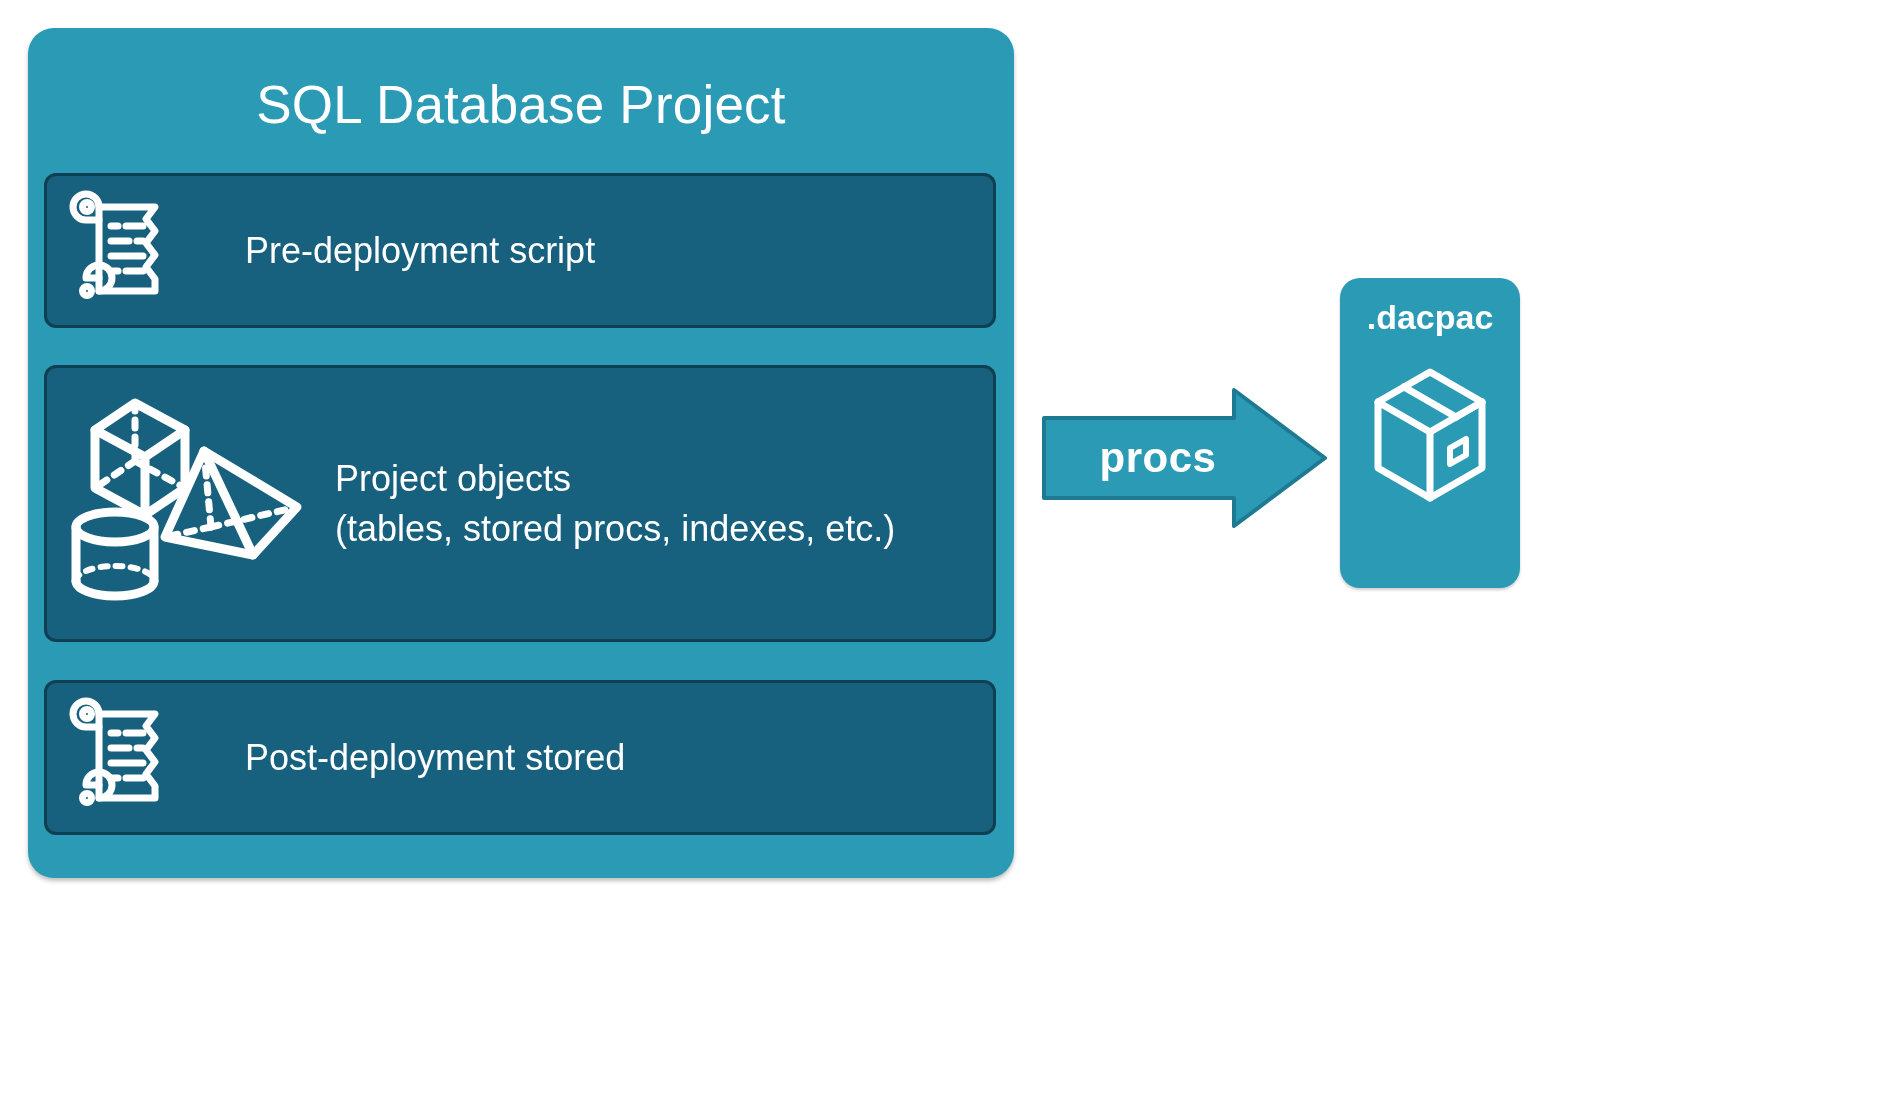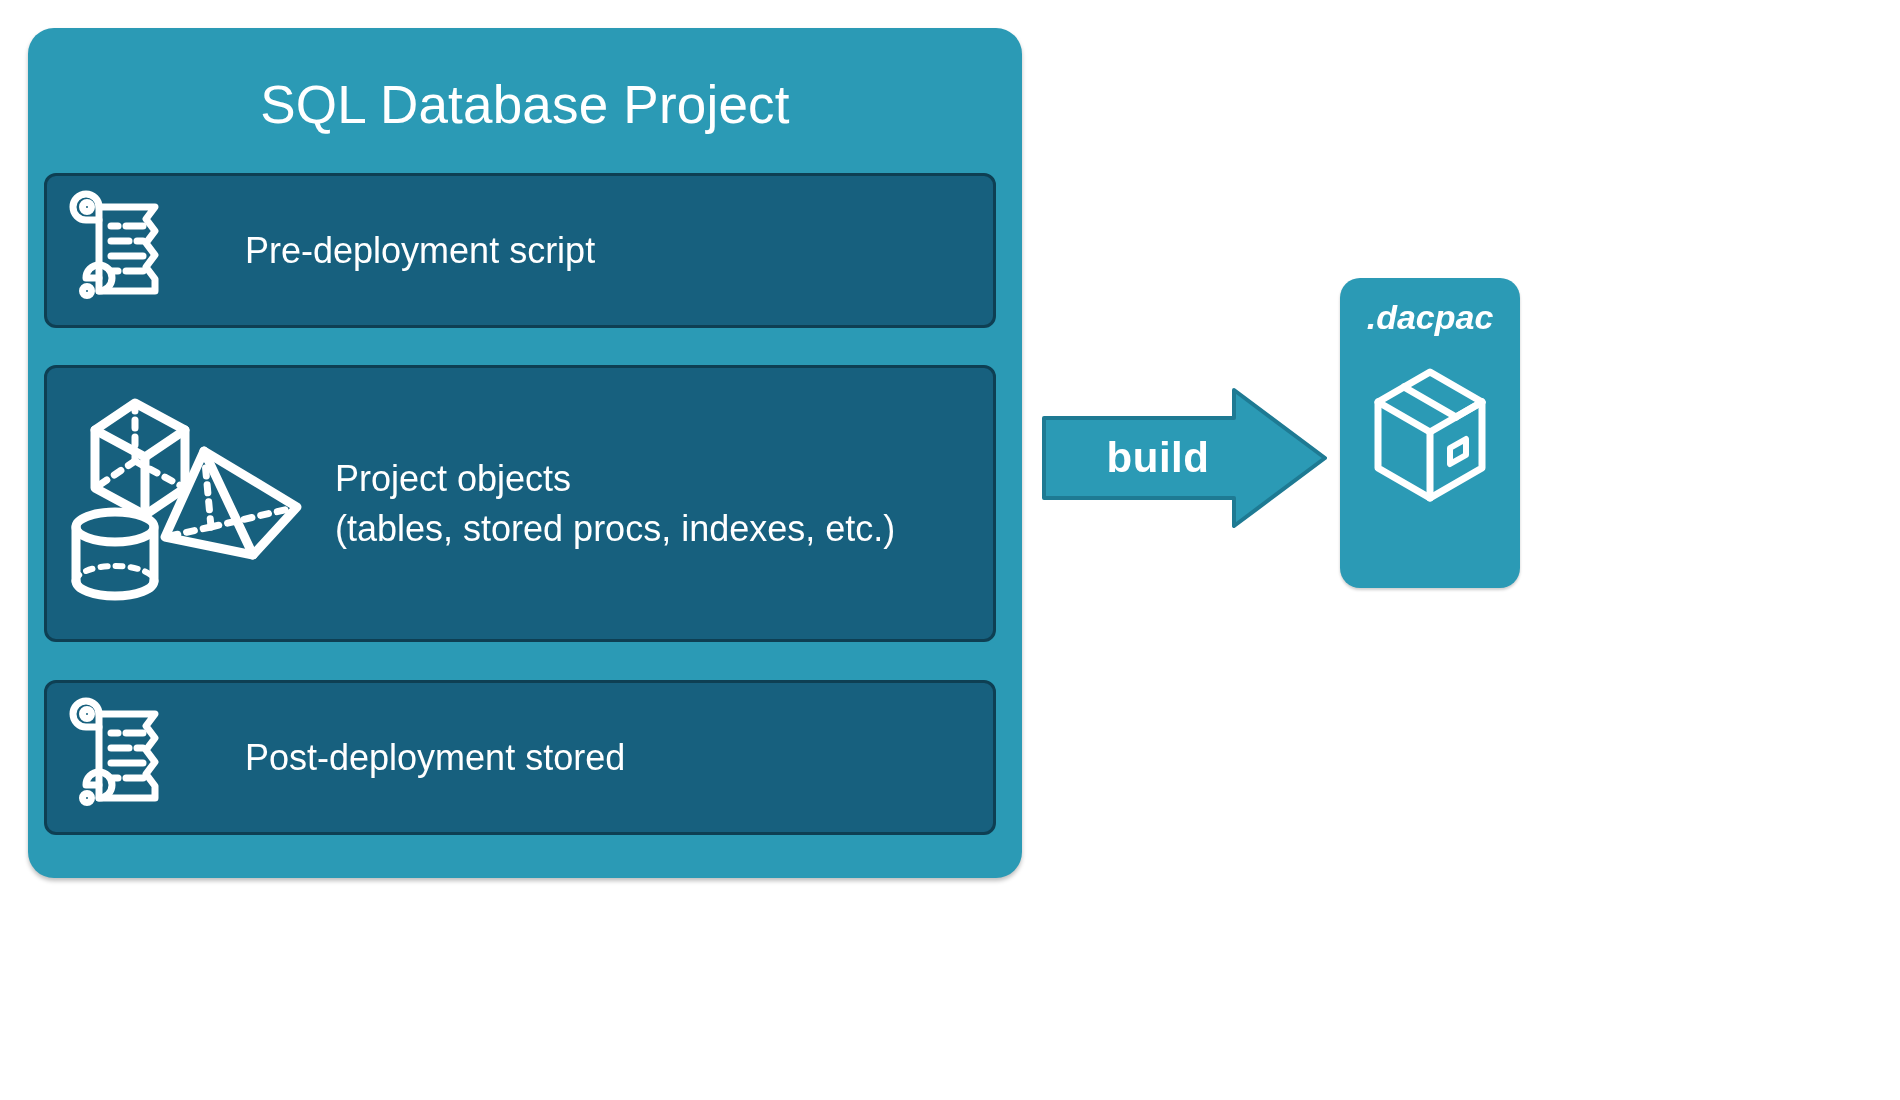--- a/index.html
+++ b/index.html
@@ -8,21 +8,20 @@
     font-family:"Liberation Sans", sans-serif;
     overflow:hidden;position:relative;
   }
   #stage{position:absolute;left:0;top:0;width:1900px;height:1100px;}
 
   
   .project-panel{
     position:absolute;left:28px;top:28px;width:986px;height:850px;
     background:#2B9AB5;border-radius:26px;
     box-shadow:0 3px 4px rgba(0,0,0,.25);
-    padding-left:8px;
   }
   .project-title{
     position:absolute;left:0;top:46px;width:100%;
     text-align:center;color:#ffffff;
     font-size:53px;line-height:62px;font-weight:400;
     letter-spacing:.2px;
   }
 
   
   .row{
@@ -56,21 +55,21 @@
   }
 
   
   .dacpac-card{
     position:absolute;left:1340px;top:278px;width:180px;height:310px;
     background:#2B9AB5;border-radius:20px;
     box-shadow:0 2px 3px rgba(0,0,0,.2);
   }
   .dacpac-title{
     position:absolute;left:0;top:20px;width:100%;
-    text-align:center;color:#ffffff;font-size:34px;font-weight:bold;font-style:italic;
+    text-align:center;color:#ffffff;font-size:34px;font-weight:bold;
   }
   .dacpac-icon{position:absolute;left:22px;top:78px;}
 </style>
 </head>
 <body>
 
 <div id="stage">
 
   <div class="project-panel">
 
@@ -165,21 +164,21 @@
       <div class="row-label label-post">Post-deployment stored</div>
     </div>
 
   </div>
 
   <div class="build-arrow">
     <svg width="285" height="140" viewBox="0 0 285 140">
       <path d="M2 30 L192 30 L192 2 L283 70 L192 138 L192 110 L2 110 Z" fill="#2B9AB5" stroke="#1E7A93" stroke-width="4" stroke-linejoin="round"></path>
     </svg>
   </div>
-  <div class="build-text">build</div>
+  <div class="build-text">procs</div>
 
   <div class="dacpac-card">
     <div class="dacpac-title">.dacpac</div>
 
     <span class="dacpac-icon">
       <svg width="136" height="170" viewBox="0 0 136 170" fill="none" stroke="#ffffff" stroke-width="7" stroke-linejoin="round" stroke-linecap="round">
 
         <path d="M16 46 L68 16 L120 46 L120 112 L68 142 L16 112 Z"></path>
 
         <path d="M16 46 L68 76 L120 46"></path>

